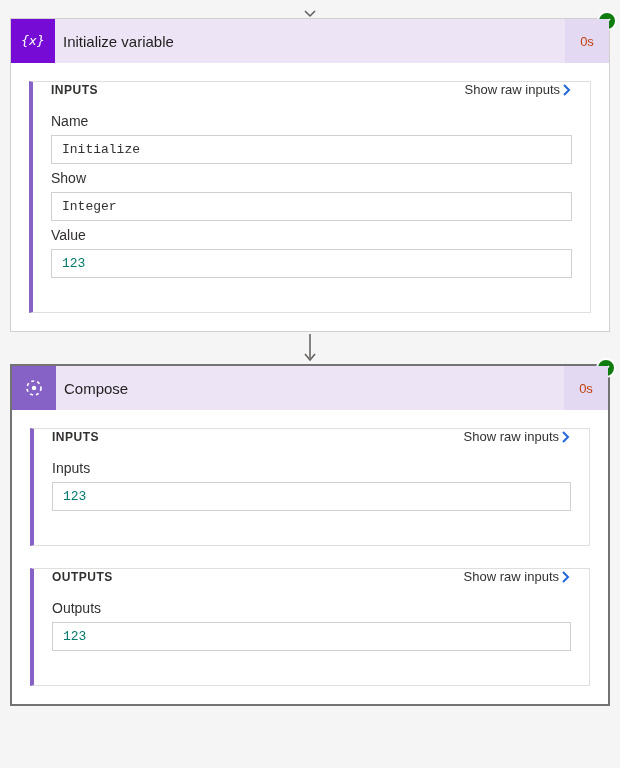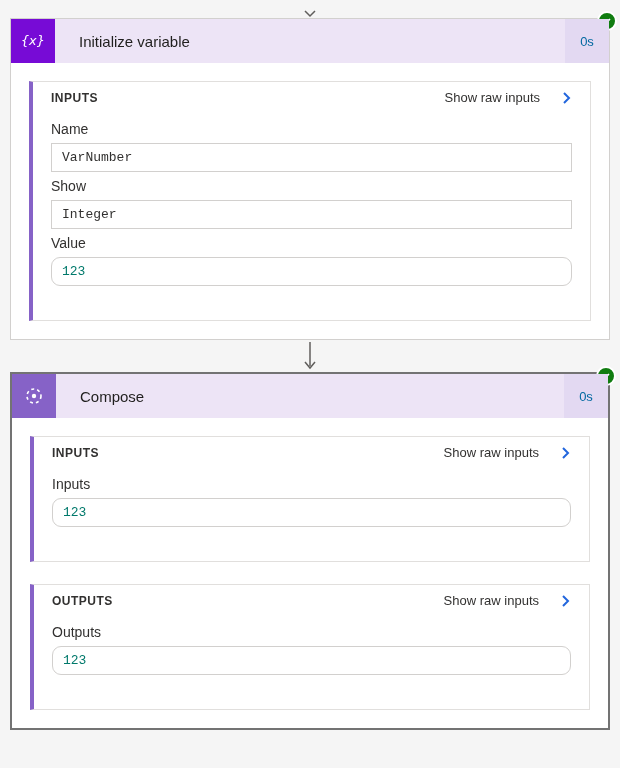--- a/index.html
+++ b/index.html
@@ -40,32 +40,32 @@
       height: 44px;
       display: flex;
       align-items: center;
       justify-content: center;
       flex-shrink: 0;
     }
     .bg-variable { background: #770bd6; }
     .bg-compose { background: #8662c7; }
     .card-header-title {
       flex: 1;
-      padding: 0 24px;
+      padding: 0 8px;
       font-size: 15px;
       color: #201f1e;
     }
     .card-header-duration {
       width: 44px;
       height: 44px;
       display: flex;
       align-items: center;
       justify-content: center;
       font-size: 13px;
-      color: #0369a1;
+      color: #c2410c;
     }
     .hdr-lav-light { background: #ede4f6; }
     .hdr-lav-med { background: #e3d9f2; }
     .success-badge {
       position: absolute;
       top: -8px;
       right: -8px;
       width: 20px;
       height: 20px;
       background: #107c10;
@@ -74,40 +74,40 @@
       display: flex;
       align-items: center;
       justify-content: center;
     }
     .card-body {
       padding: 18px;
     }
     .panel {
       border: 1px solid #e1dfdd;
       border-left: 4px solid #8662c7;
-      padding: 8px 18px 18px;
+      padding: 0 18px 18px;
       margin-bottom: 22px;
     }
     .panel:last-child { margin-bottom: 0; }
     .panel-header {
       display: flex;
       align-items: center;
       justify-content: space-between;
       margin-bottom: 16px;
     }
     .panel-title {
       font-size: 12px;
       font-weight: 600;
       letter-spacing: 0.5px;
       color: #323130;
     }
     .panel-link {
       display: flex;
       align-items: center;
-      gap: 22px;
+      gap: 2px;
       font-size: 13px;
       color: #323130;
       cursor: pointer;
       justify-content: space-between;
     }
     .panel-link svg { display: block; }
     .field {
       margin-bottom: 6px;
     }
     .field:last-child { margin-bottom: 16px; }
@@ -117,21 +117,21 @@
       margin-bottom: 6px;
     }
     .field-value {
       border: 1px solid #d2d0ce;
       padding: 6px 10px;
       font-family: Consolas, "Courier New", monospace;
       font-size: 13px;
       color: #323130;
       background: #fff;
     }
-    .val-teal { color: #00796b; border-radius: 9px; }
+    .val-teal { color: #00796b; }
   </style>
 </head>
 <body>
 
 <div class="flow-arrow flow-arrow-top">
   <svg width="12" height="8" viewBox="0 0 12 8">
       <path d="M1 1 L6 6 L11 1" stroke="#605e5c" stroke-width="1.5" fill="none"></path>
     </svg>
 </div>
 
@@ -158,21 +158,21 @@
           <span>Show raw inputs</span>
           <span>
             <svg width="10" height="14" viewBox="0 0 10 14">
                 <path d="M2 2 L7 7 L2 12" stroke="#2266dd" stroke-width="2" fill="none"></path>
               </svg>
           </span>
         </div>
       </div>
       <div class="field">
         <div class="field-label">Name</div>
-        <div class="field-value">VarNumber</div>
+        <div class="field-value">Initialize</div>
       </div>
       <div class="field">
         <div class="field-label">Show</div>
         <div class="field-value">Integer</div>
       </div>
       <div class="field">
         <div class="field-label">Value</div>
         <div class="field-value val-teal">123</div>
       </div>
     </div>

